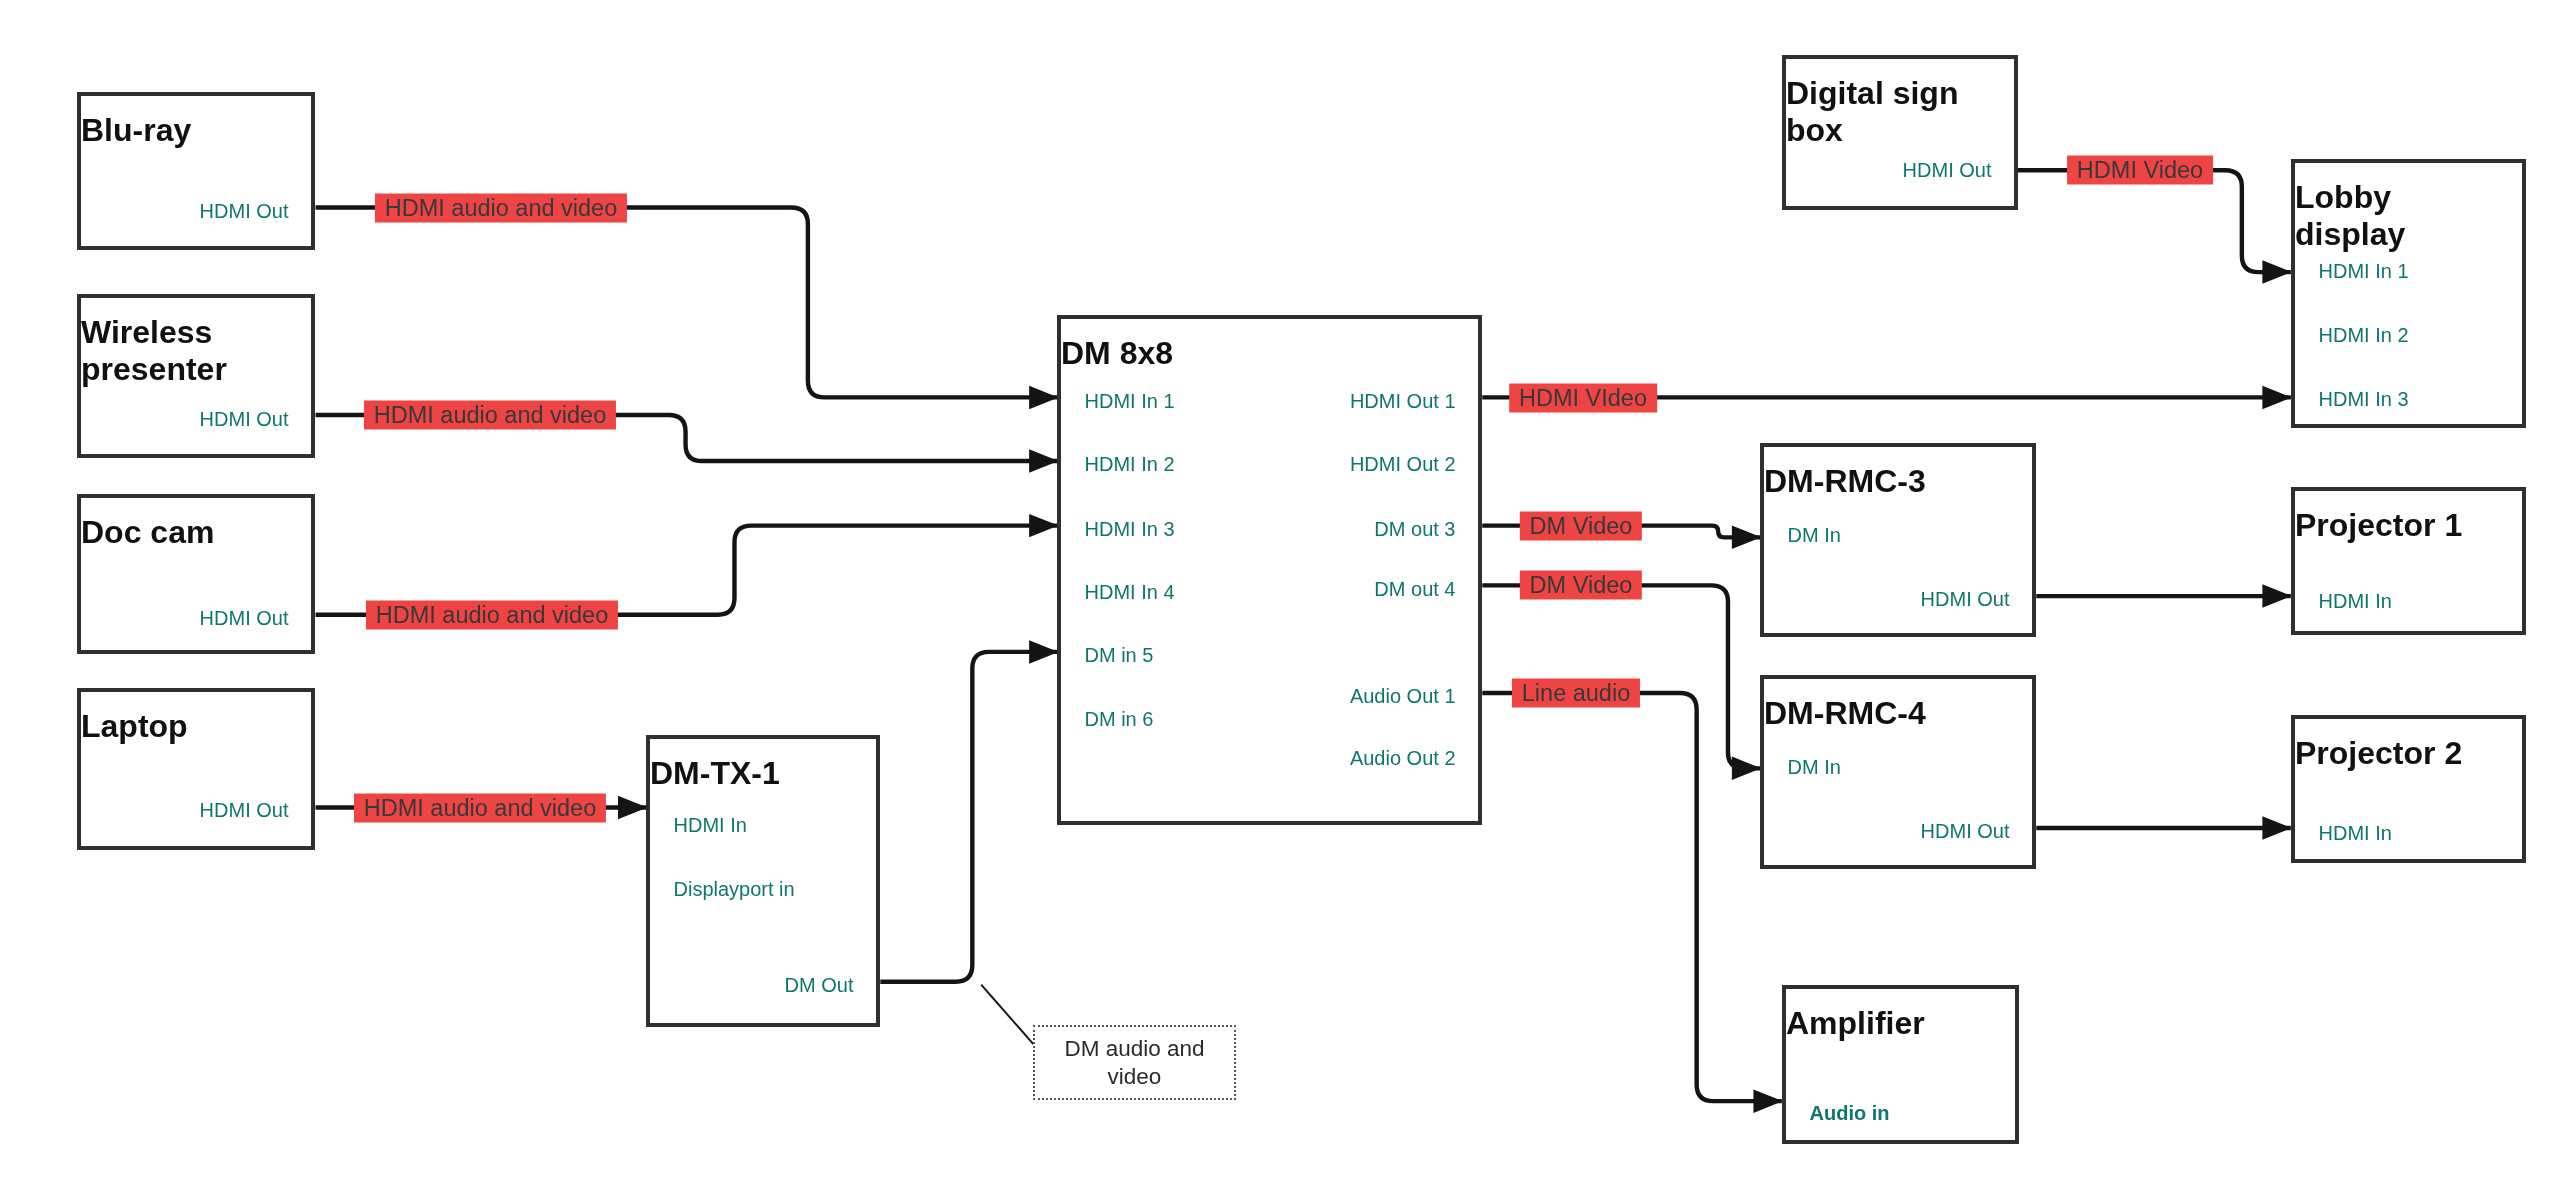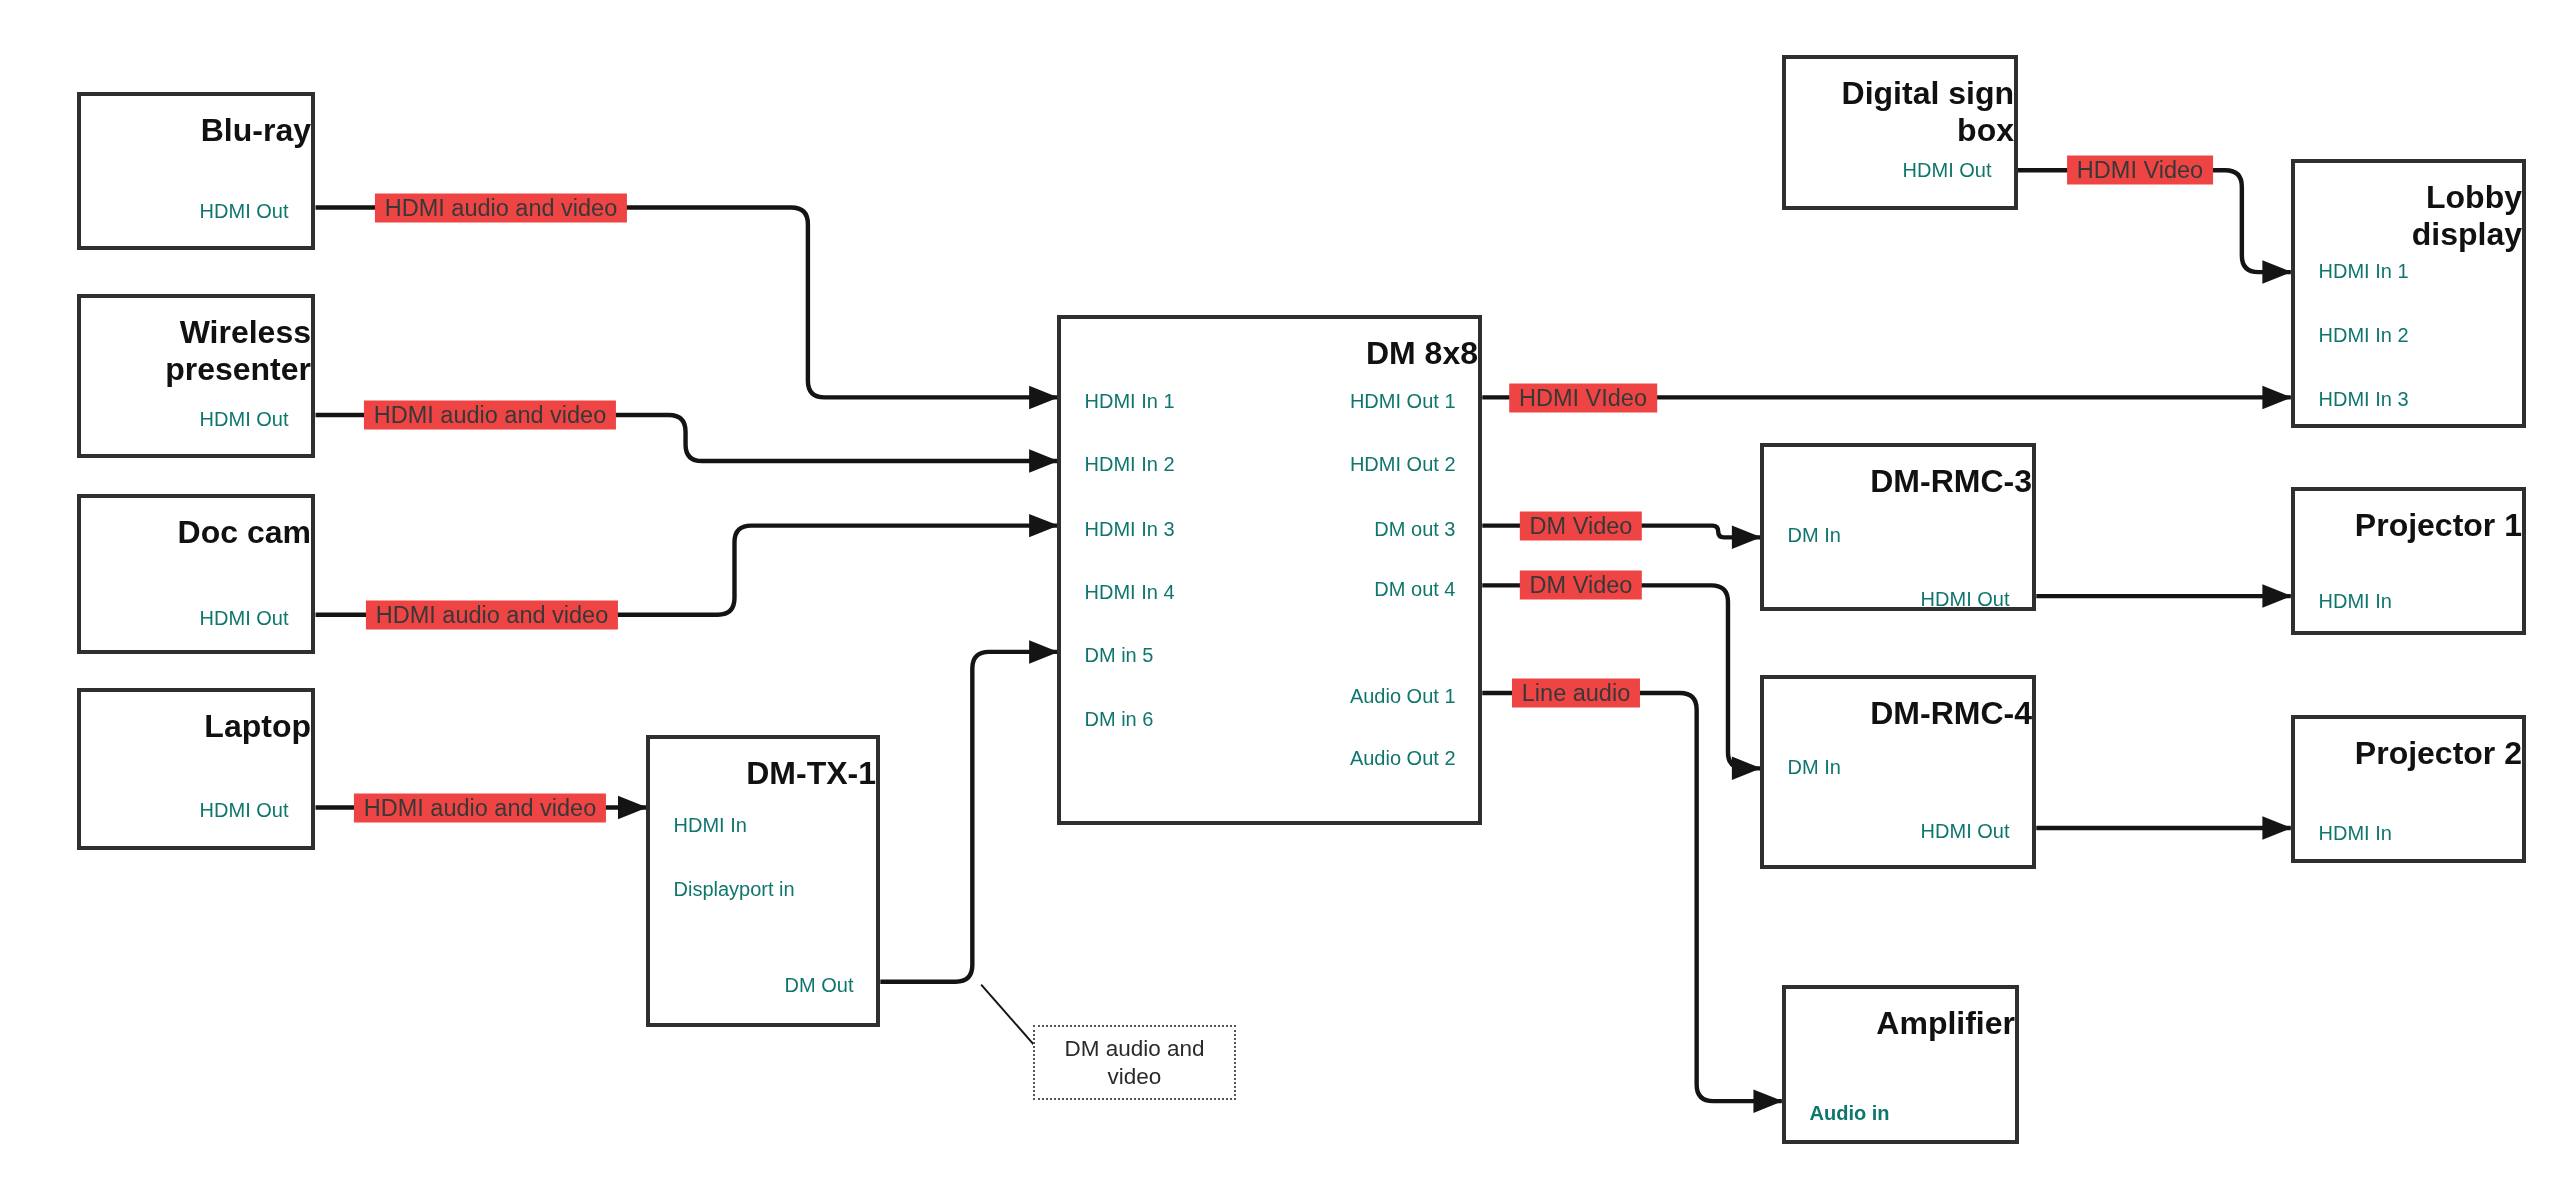--- a/index.html
+++ b/index.html
@@ -12,22 +12,22 @@
   }
   #wires{position:absolute;left:0;top:0;width:2576px;height:1201px;}
   .node{
     position:absolute;
     background:#ffffff;
     border:4.9px solid #2f2f2f;
     box-sizing:border-box;
   }
   .node-title{
     position:absolute;
-    top:15.7px;left:0;right:0;
-    text-align:right;
+    top:15.7px;left:0;right:8px;
+    text-align:left;
     font-size:32px;
     font-weight:bold;
     line-height:37px;
     color:#111111;
     white-space:nowrap;
   }
   .port{
     position:absolute;
     font-size:20px;
     line-height:33px;
@@ -143,21 +143,21 @@
     </div>
     <div class="node" style="left: 2291px; top: 159px; width: 235px; height: 269px;">
       <div class="node-title">
         <div>Lobby</div>
         <div>display</div>
       </div>
       <div class="port left" style="top: 92px;">HDMI In 1</div>
       <div class="port left" style="top: 156px;">HDMI In 2</div>
       <div class="port left" style="top: 220px;">HDMI In 3</div>
     </div>
-    <div class="node" style="left: 1760px; top: 443px; width: 276px; height: 168px;">
+    <div class="node" style="left: 1760px; top: 443px; width: 276px; height: 194px;">
       <div class="node-title">
         <div>DM-RMC-3</div>
       </div>
       <div class="port left" style="top: 72px;">DM In</div>
       <div class="port right" style="top: 136px;">HDMI Out</div>
     </div>
     <div class="node" style="left: 2291px; top: 487px; width: 235px; height: 148px;">
       <div class="node-title">
         <div>Projector 1</div>
       </div>

